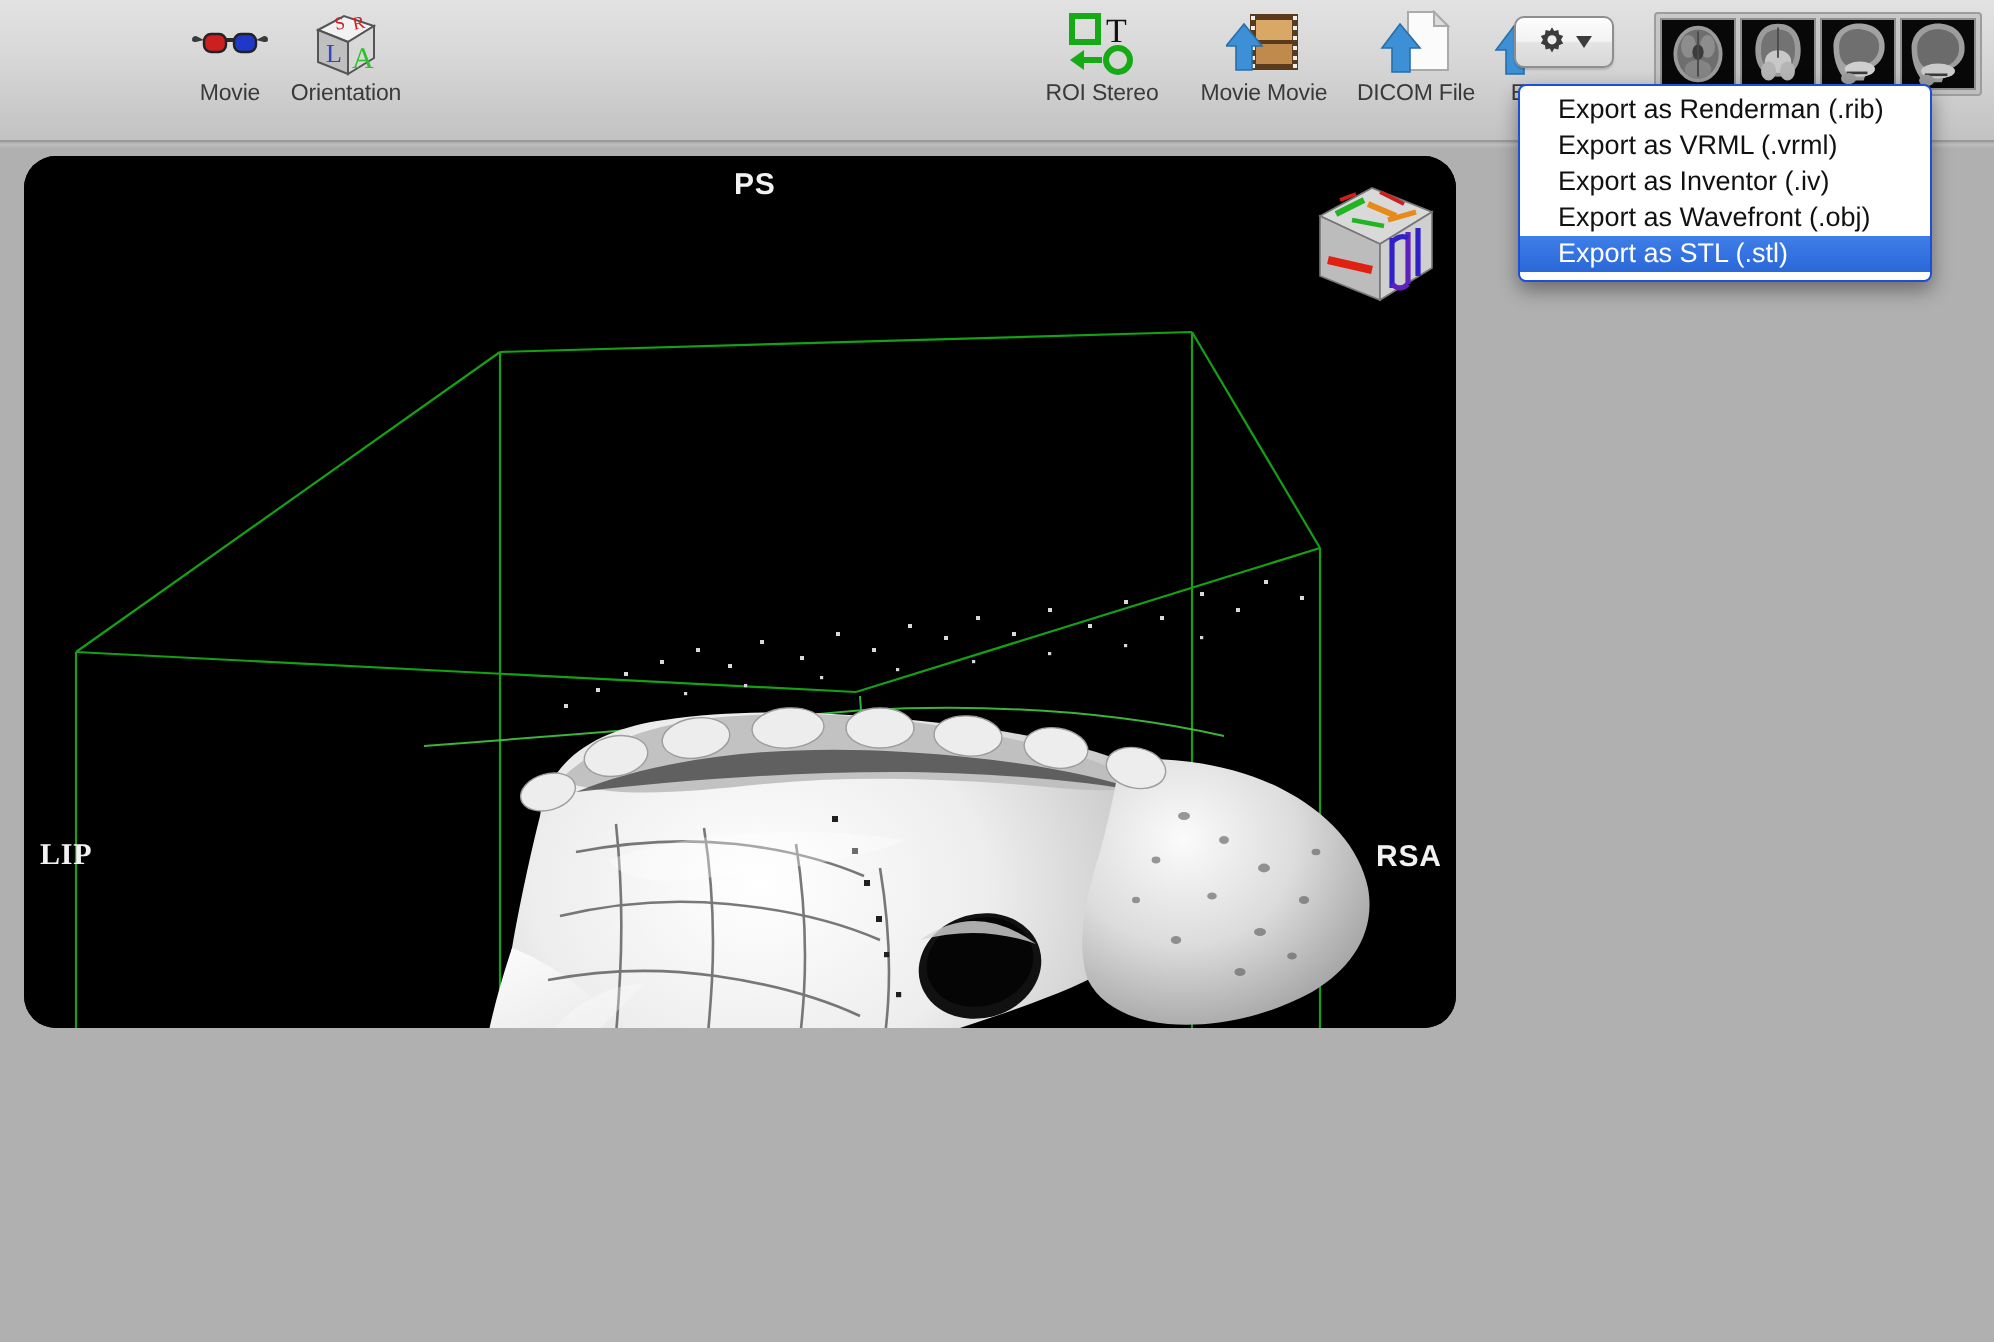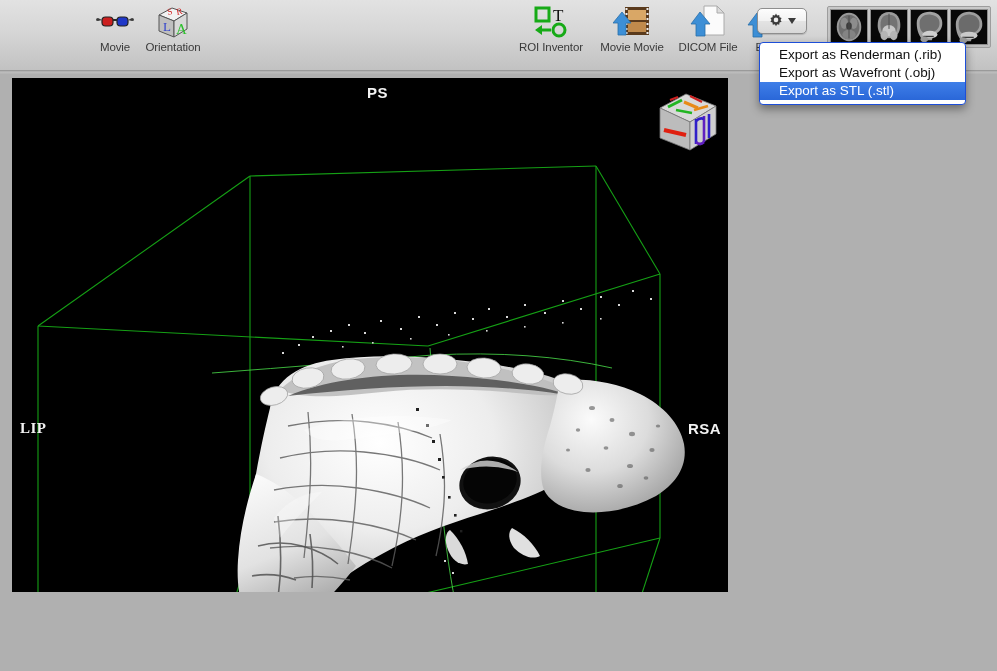--- a/index.html
+++ b/index.html
@@ -159,23 +159,24 @@
   }
   .menu-item.selected {
     background: linear-gradient(to bottom, #3f7fe8 0%, #2a67d8 100%);
     color: #ffffff;
   }
 
   
   #viewport {
     position: absolute;
     left: 12px; top: 78px;
-    width: 716px; height: 514px;
+    width: 716px; height: 436px;
     background: #000000;
     overflow: hidden;
+    border-radius: 16px;
   }
   #viewport svg { display: block; }
 
   .vp-label {
     position: absolute;
     color: #f2f2f2;
     font-size: 15px;
     font-weight: bold;
     letter-spacing: 0.4px;
     user-select: none;
@@ -245,21 +246,21 @@
     <div class="tb-item" style="left:513px; width:76px;">
       <div class="tb-icon">
         <svg class="roi-icon" viewBox="0 0 36 32">
           <rect x="3" y="2" width="13" height="13" fill="none" stroke="#16aa16" stroke-width="3"></rect>
           <text x="20" y="15" font-family="Liberation Serif, serif" font-size="17" fill="#111">T</text>
           <circle cx="26" cy="24" r="6" fill="none" stroke="#16aa16" stroke-width="3"></circle>
           <path d="M18 24 L6 24" stroke="#16aa16" stroke-width="3"></path>
           <polygon points="2,24 9,19 9,29" fill="#16aa16"></polygon>
         </svg>
       </div>
-      <div class="tb-label">ROI Inventor</div>
+      <div class="tb-label">ROI Stereo</div>
     </div>
 
     <div class="tb-item" style="left:594px; width:76px;">
       <div class="tb-icon">
         <svg class="movie-icon" viewBox="0 0 38 32">
           <rect x="12" y="1" width="24" height="28" fill="#5a3a1c"></rect>
           <rect x="15" y="4" width="18" height="10" fill="#d9a766"></rect>
           <rect x="15" y="16" width="18" height="10" fill="#c08a4c"></rect>
           <g fill="#eee">
             <rect x="12.5" y="2" width="2" height="2"></rect>
@@ -602,17 +603,19 @@
           <path d="M50 35 Q54 31 58 33" stroke="#3020c8"></path>
           <path d="M50 56 Q54 60 58 56" stroke="#6020c0"></path>
           <path d="M63 28 L63 52" stroke="#3020c8"></path>
         </g>
       </svg>
     </div>
   </div>
 
   <div id="export-menu">
     <div class="menu-item">Export as Renderman (.rib)</div>
+    <div class="menu-item">Export as VRML (.vrml)</div>
+    <div class="menu-item">Export as Inventor (.iv)</div>
     <div class="menu-item">Export as Wavefront (.obj)</div>
     <div class="menu-item selected">Export as STL (.stl)</div>
   </div>
 
 </div>
 
 </body></html>

